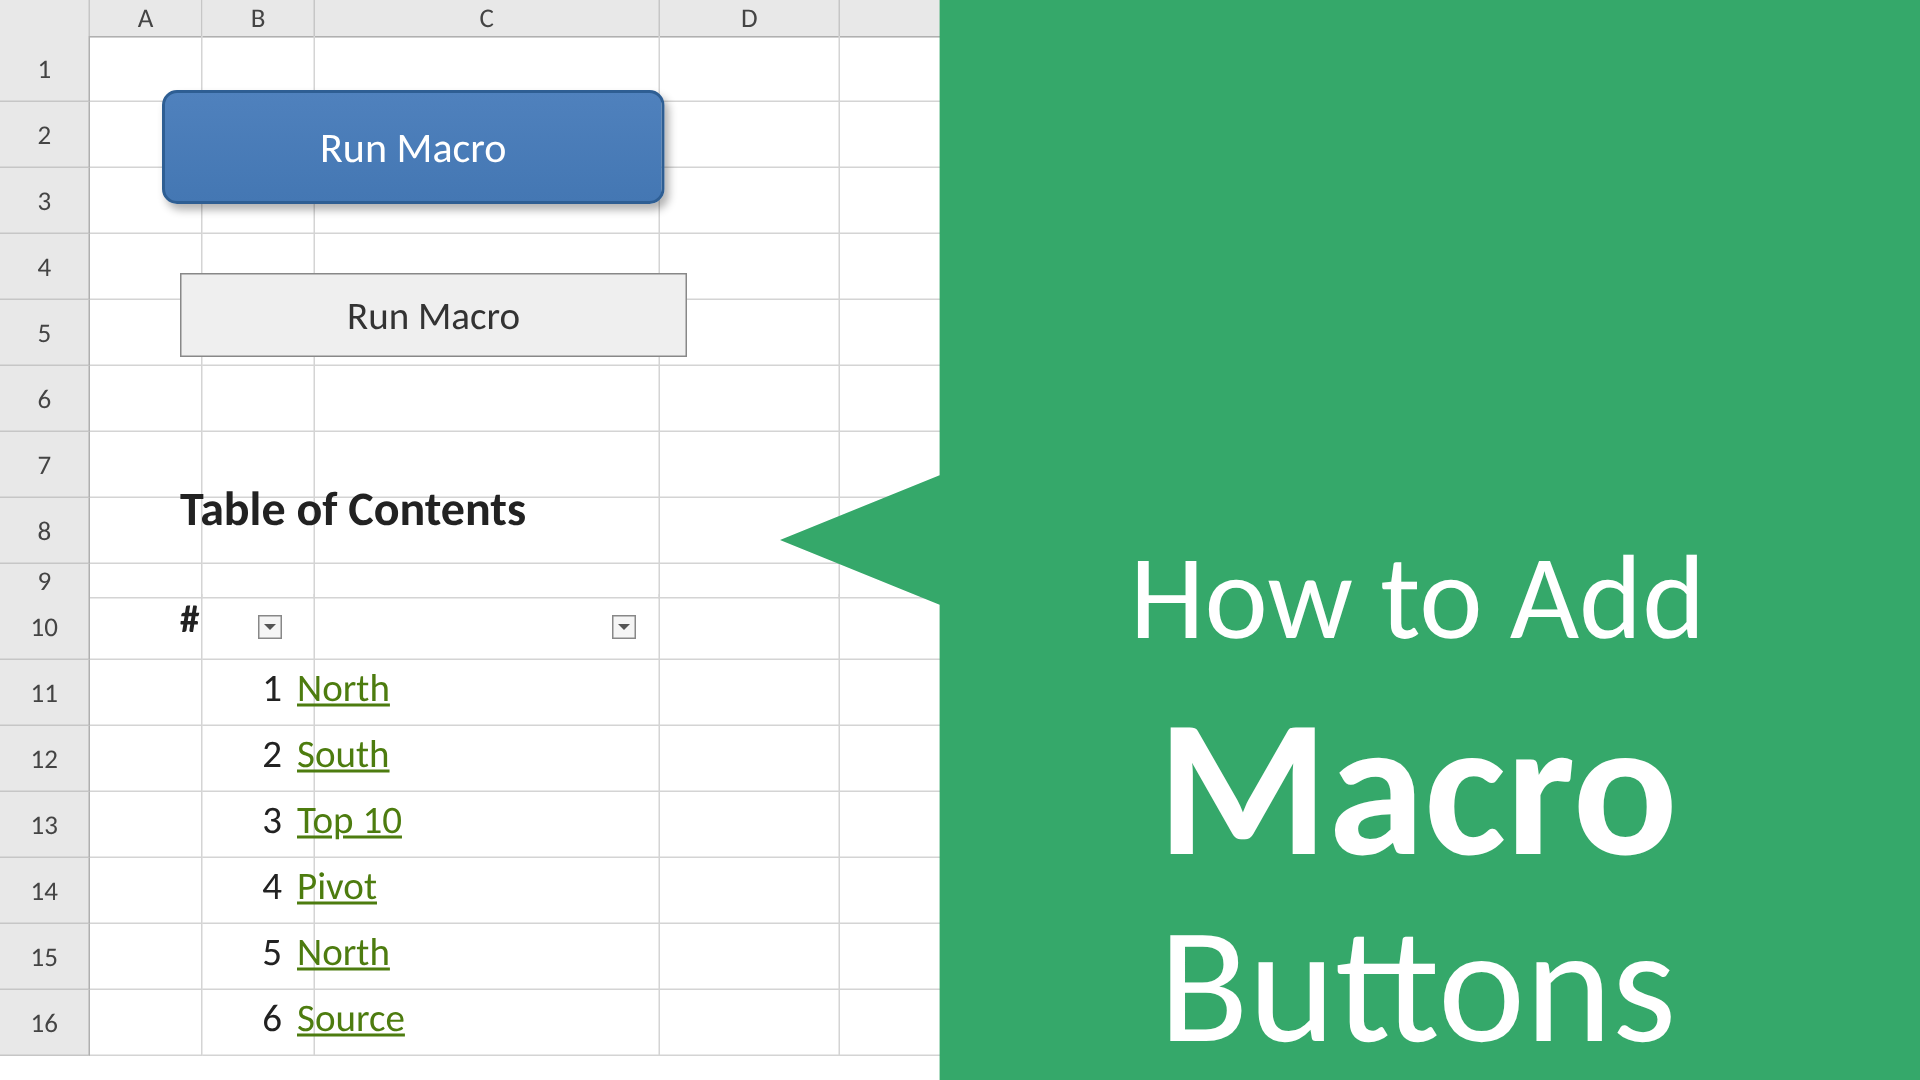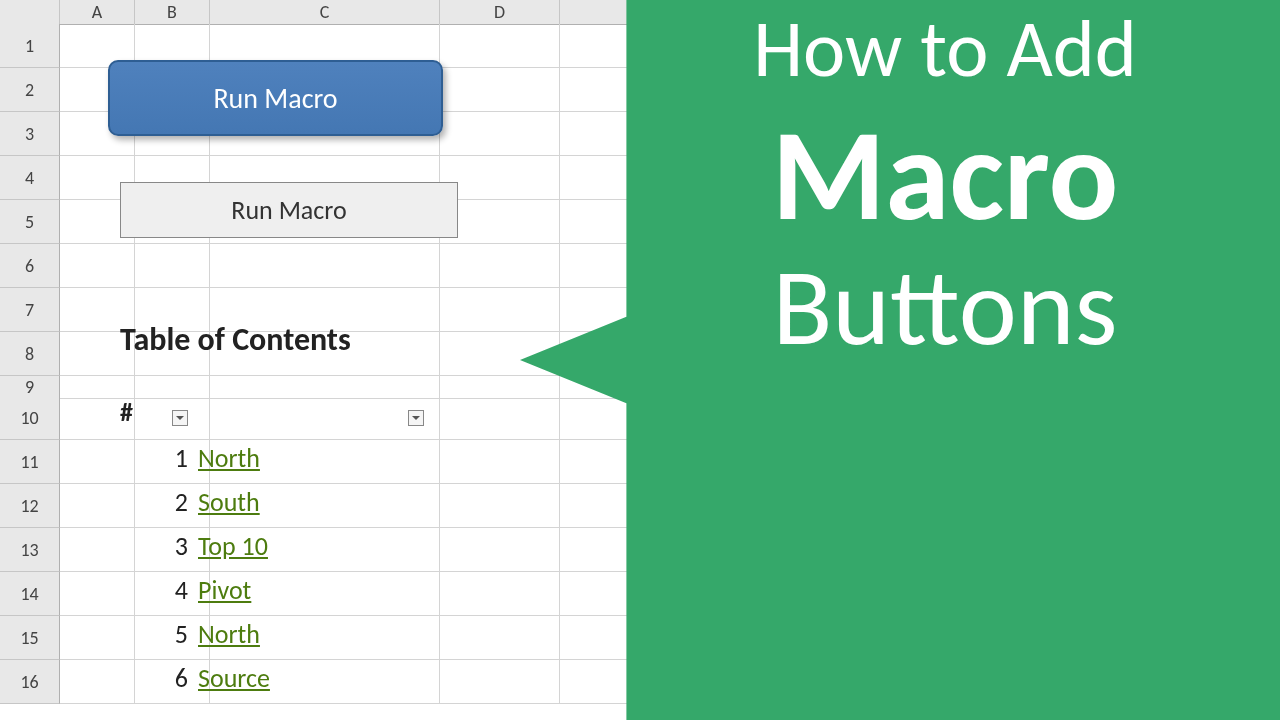--- a/index.html
+++ b/index.html
@@ -113,21 +113,21 @@
   .toc-row .num { width:78px; text-align:right; padding-right:10px; font-size:26px; color:#222;}
   .toc-row .link { font-size:26px; color:#4d7c0f; text-decoration:underline; cursor:pointer; }
 
   
   .green-panel {
     position:absolute;
     top:0; right:0; bottom:0;
     width: 760px;
     background:#35a86a;
     clip-path: polygon(14% 0, 100% 0, 100% 100%, 14% 100%, 14% 56%, 0 50%, 14% 44%);
-    display:flex;flex-direction:column;align-items:center;justify-content:flex-start;
+    display:flex;flex-direction:column;align-items:center;justify-content:flex-end;
     color:#fff;
     padding-left:90px;
   }
   .green-panel .line1 { font-size:80px; font-weight:400; margin-bottom:10px;}
   .green-panel .line2 { font-size:130px; font-weight:700; line-height:1.05;}
   .green-panel .line3 { font-size:110px; font-weight:400; line-height:1.15;}
 </style>
 </head>
 <body>
 

